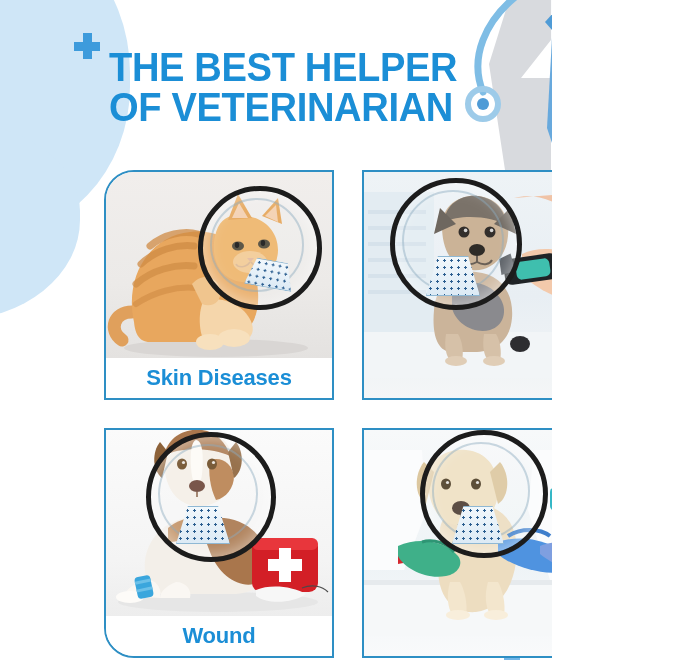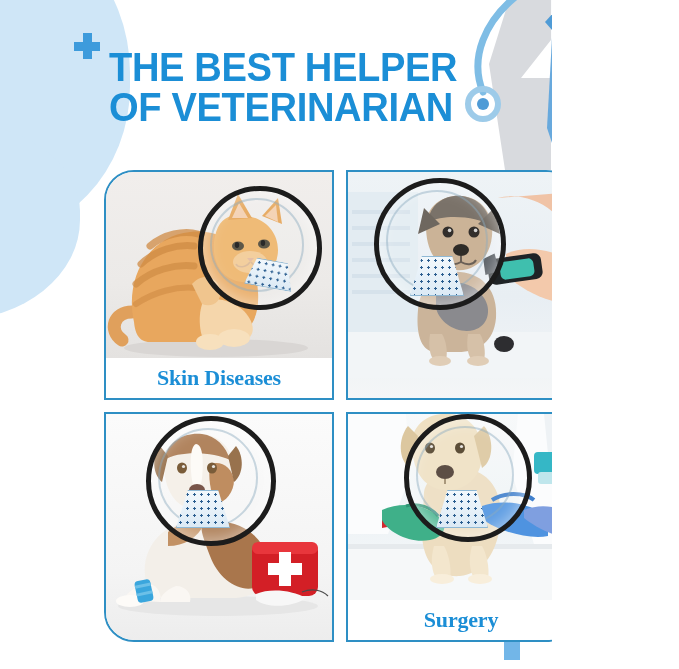--- a/index.html
+++ b/index.html
@@ -90,23 +90,22 @@
   
   .grid {
     position: absolute;
     left: 104px;
     top: 170px;
     width: 472px;
     height: 492px;
     display: grid;
     grid-template-columns: 230px 230px;
     grid-template-rows: 230px 230px;
-    gap: 12px;
+    gap: 28px;
     z-index: 5;
-    font-family: Liberation Serif, serif;
   }
   .card {
     position: relative;
     border: 2px solid #2e8fc4;
     background: #ffffff;
     overflow: hidden;
     display: flex;
     flex-direction: column;
   }
   .card.tl { border-top-left-radius: 30px; }
@@ -352,20 +351,21 @@
           <rect x="162" y="129" width="34" height="12" fill="#ffffff"></rect>
 
           <path d="M150,160 C164,154 186,156 200,164 C186,174 160,174 150,166 Z" fill="#f7f7f7"></path>
           <path d="M196,158 C206,154 216,156 222,162" stroke="#4a4a4a" stroke-width="1.2" fill="none"></path>
         </svg>
         <div class="collar" style="left:40px; top:2px; width:120px; height:120px;"></div>
         <div class="collar-inner" style="left:52px; top:14px; width:96px; height:96px;"></div>
         <div class="bib" style="left:70px; top:76px; width:52px; height:36px;
              clip-path: polygon(22% 0%, 78% 0%, 100% 100%, 0% 100%);"></div>
       </div>
+      <div class="caption">Wound</div>
     </div>
 
     <div class="card br">
       <div class="photo">
         <div class="scene sc-surg"></div>
         <svg class="sh" style="inset:0;width:100%;height:100%" viewBox="0 0 226 186">
 
           <path d="M0,0 L58,0 L62,62 L40,120 L0,120 Z" fill="#fbfcfd"></path>
           <path d="M170,0 L226,0 L226,130 L186,130 L164,60 Z" fill="#fbfcfd"></path>
           <path d="M196,0 L226,0 L226,54 L200,40 Z" fill="#eef2f5"></path>
@@ -402,21 +402,20 @@
 
           <path d="M134,92 C156,84 186,90 200,104 L200,122 C180,126 146,116 134,104 Z" fill="#4f93e0"></path>
           <path d="M144,86 C156,78 176,78 186,86" stroke="#3f7fcc" stroke-width="4" fill="none"></path>
           <path d="M176,96 C196,88 216,94 226,104 L226,124 C206,124 186,112 176,104 Z" fill="#7f9fe0"></path>
         </svg>
         <div class="collar" style="left:56px; top:0px; width:118px; height:118px;"></div>
         <div class="collar-inner" style="left:68px; top:12px; width:94px; height:94px;"></div>
         <div class="bib" style="left:88px; top:76px; width:50px; height:36px;
              clip-path: polygon(22% 0%, 78% 0%, 100% 100%, 0% 100%);"></div>
       </div>
-      <div class="caption">Surgery</div>
     </div>
 
   </div>
 
   <div class="plus-cluster">
     <div class="pl" style="left:46px; top:6px; width:30px; height:30px;">
       <i style="left:10px; top:0; width:10px; height:30px;"></i>
       <b style="left:0; top:10px; width:30px; height:10px;"></b>
     </div>
     <div class="pl" style="left:0px; top:44px; width:38px; height:38px;">

